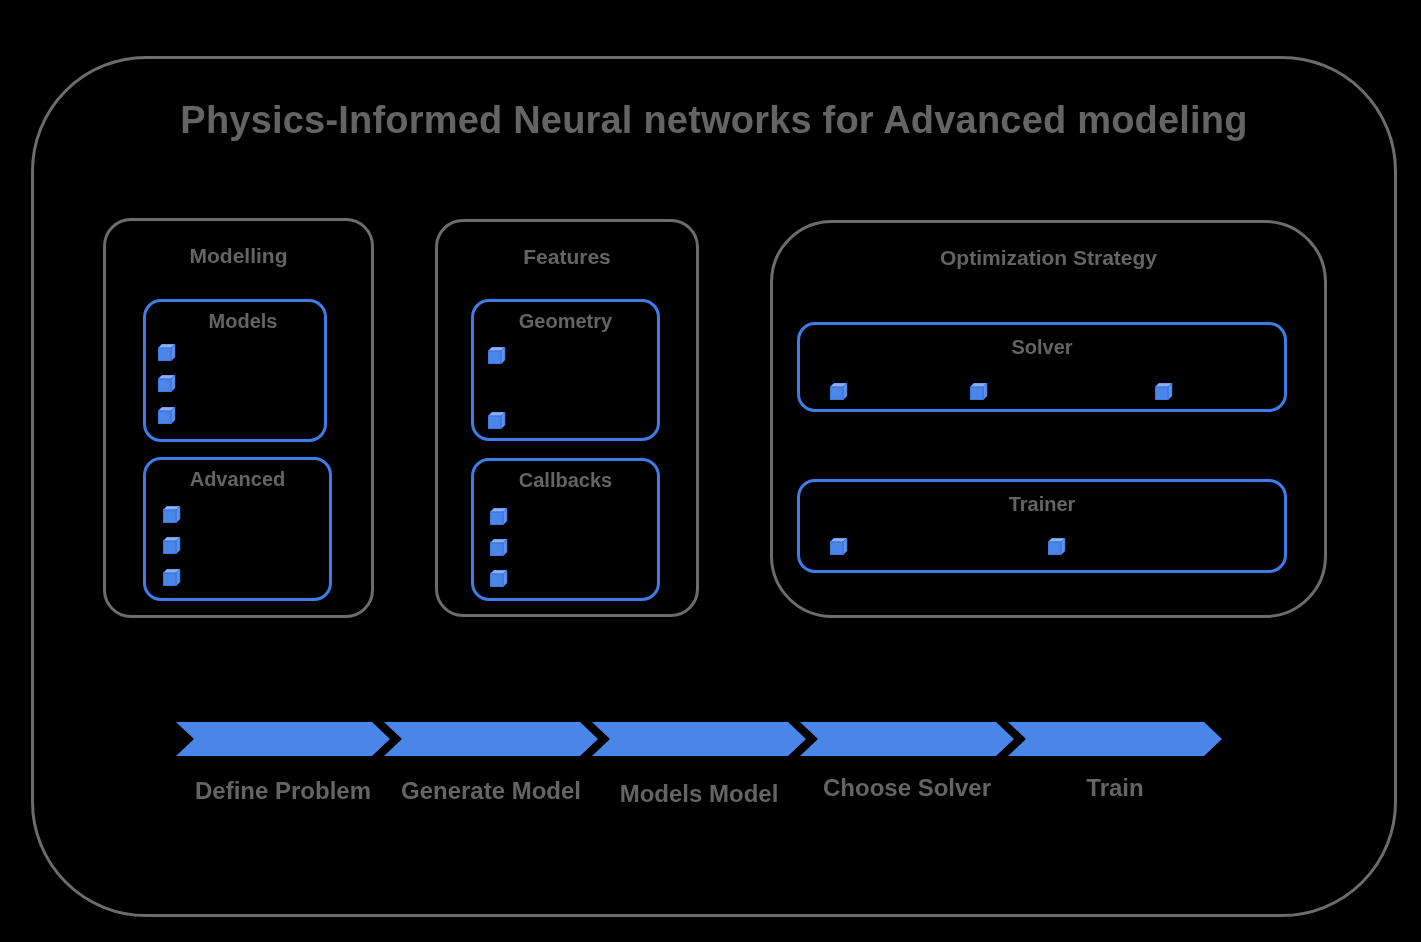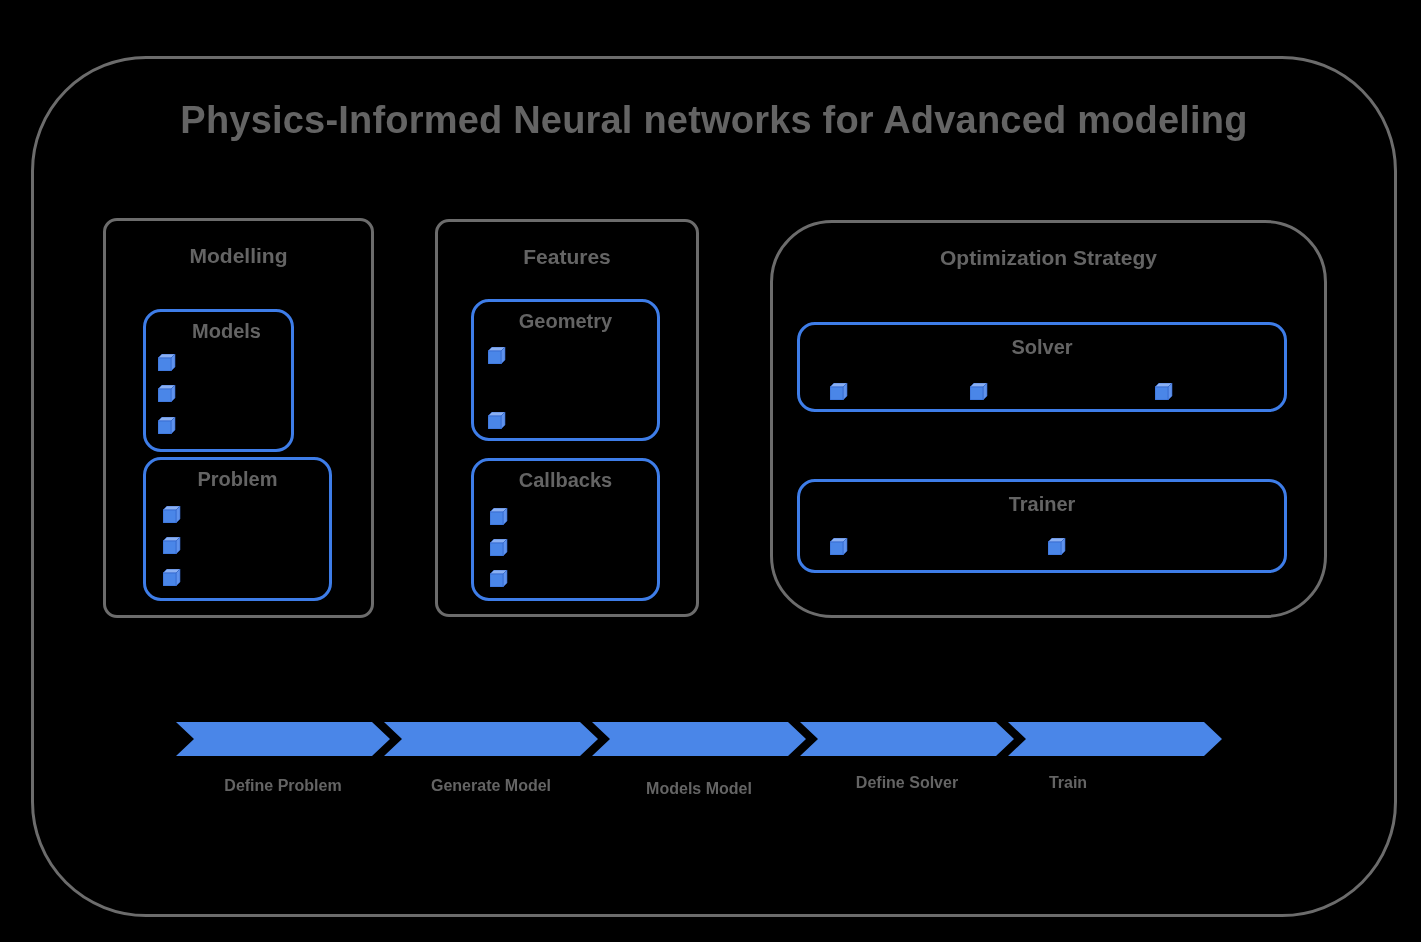--- a/index.html
+++ b/index.html
@@ -23,49 +23,49 @@
     box-sizing:border-box;
   }
   .title{
     position:absolute;left:31px;top:99px;width:1366px;
     text-align:center;font-size:38px;color:var(--gray-text);
     letter-spacing:0.2px;
   }
   
   .section{
     position:absolute;border:3px solid var(--gray-border);
-    border-radius:14px;box-sizing:border-box;
+    border-radius:28px;box-sizing:border-box;
   }
   #sec-modelling{left:103px;top:218px;width:271px;height:400px;}
   #sec-features{left:435px;top:219px;width:264px;height:398px;}
   #sec-optimization{left:770px;top:220px;width:557px;height:398px;border-radius:62px;}
   .section-label{
     text-align:center;margin-top:23px;font-size:21px;color:var(--gray-text);
   }
   
   .group{
     position:absolute;border:3px solid var(--box-border-blue);
     border-radius:18px;box-sizing:border-box;
   }
-  #grp-models   {left:37px;top:88px; width:151px;height:143px;padding-left:16px;}
+  #grp-models   {left:37px;top:78px; width:184px;height:143px;padding-left:16px;}
   #grp-problems {left:37px;top:236px;width:189px;height:144px;}
   #grp-geometry {left:33px;top:77px; width:189px;height:142px;}
   #grp-callbacks{left:33px;top:236px;width:189px;height:143px;}
   #grp-solver   {left:24px;top:99px; width:490px;height:90px;}
   #grp-trainer  {left:24px;top:256px;width:490px;height:94px;}
   .group-label{
     text-align:center;margin-top:8px;font-size:20px;color:var(--gray-text);
   }
   #grp-solver .group-label,#grp-trainer .group-label{margin-top:11px;}
   .cube{position:absolute;}
   
   #pipeline-svg{position:absolute;left:0;top:0;width:1421px;height:942px;pointer-events:none;}
   .step-label{
     position:absolute;transform:translateX(-50%);
-    font-size:16px;color:var(--gray-text);white-space:nowrap;
+    font-size:24px;color:var(--gray-text);white-space:nowrap;
   }
 </style>
 </head>
 <body>
 
 <div id="stage">
 
   <div class="outer"></div>
 
   <div class="title">Physics-Informed Neural networks for Advanced modeling</div>
@@ -84,21 +84,21 @@
      <polygon points="13,4 17,0 17,13 13,17" fill="#5f92ec" stroke="#3569cf" stroke-width="0.6"></polygon>
      <rect x="0" y="4" width="13" height="13" fill="#4a86e8" stroke="#3569cf" stroke-width="0.8"></rect>
    </svg>
         <svg class="cube" style="left:12px;top:105px" width="18" height="17" viewBox="0 0 18 17">
      <polygon points="0,4 4,0 17,0 13,4" fill="#8ab0f3" stroke="#3569cf" stroke-width="0.6"></polygon>
      <polygon points="13,4 17,0 17,13 13,17" fill="#5f92ec" stroke="#3569cf" stroke-width="0.6"></polygon>
      <rect x="0" y="4" width="13" height="13" fill="#4a86e8" stroke="#3569cf" stroke-width="0.8"></rect>
    </svg>
       </div>
     <div class="group" id="grp-problems">
-      <div class="group-label">Problem</div>
+      <div class="group-label">Advanced</div>
     <svg class="cube" style="left:17px;top:46px" width="18" height="17" viewBox="0 0 18 17">
      <polygon points="0,4 4,0 17,0 13,4" fill="#8ab0f3" stroke="#3569cf" stroke-width="0.6"></polygon>
      <polygon points="13,4 17,0 17,13 13,17" fill="#5f92ec" stroke="#3569cf" stroke-width="0.6"></polygon>
      <rect x="0" y="4" width="13" height="13" fill="#4a86e8" stroke="#3569cf" stroke-width="0.8"></rect>
    </svg>
         <svg class="cube" style="left:17px;top:77px" width="18" height="17" viewBox="0 0 18 17">
      <polygon points="0,4 4,0 17,0 13,4" fill="#8ab0f3" stroke="#3569cf" stroke-width="0.6"></polygon>
      <polygon points="13,4 17,0 17,13 13,17" fill="#5f92ec" stroke="#3569cf" stroke-width="0.6"></polygon>
      <rect x="0" y="4" width="13" height="13" fill="#4a86e8" stroke="#3569cf" stroke-width="0.8"></rect>
    </svg>
@@ -184,17 +184,17 @@
       <polygon points="176,722 372,722 390,739 372,756 176,756 194,739" fill="#4a86e8"></polygon>
       <polygon points="384,722 580,722 598,739 580,756 384,756 402,739" fill="#4a86e8"></polygon>
       <polygon points="592,722 788,722 806,739 788,756 592,756 610,739" fill="#4a86e8"></polygon>
       <polygon points="800,722 996,722 1014,739 996,756 800,756 818,739" fill="#4a86e8"></polygon>
       <polygon points="1008,722 1204,722 1222,739 1204,756 1008,756 1026,739" fill="#4a86e8"></polygon>
     </svg>
   <div id="pipeline-labels">
       <div class="step-label" style="left: 283px; top: 777px;">Define Problem</div>
       <div class="step-label" style="left: 491px; top: 777px;">Generate Model</div>
       <div class="step-label" style="left: 699px; top: 780px;">Models Model</div>
-      <div class="step-label" style="left: 907px; top: 774px;">Define Solver</div>
-      <div class="step-label" style="left: 1068px; top: 774px;">Train</div>
+      <div class="step-label" style="left: 907px; top: 774px;">Choose Solver</div>
+      <div class="step-label" style="left: 1115px; top: 774px;">Train</div>
     </div>
 
 </div>
 
 </body></html>

